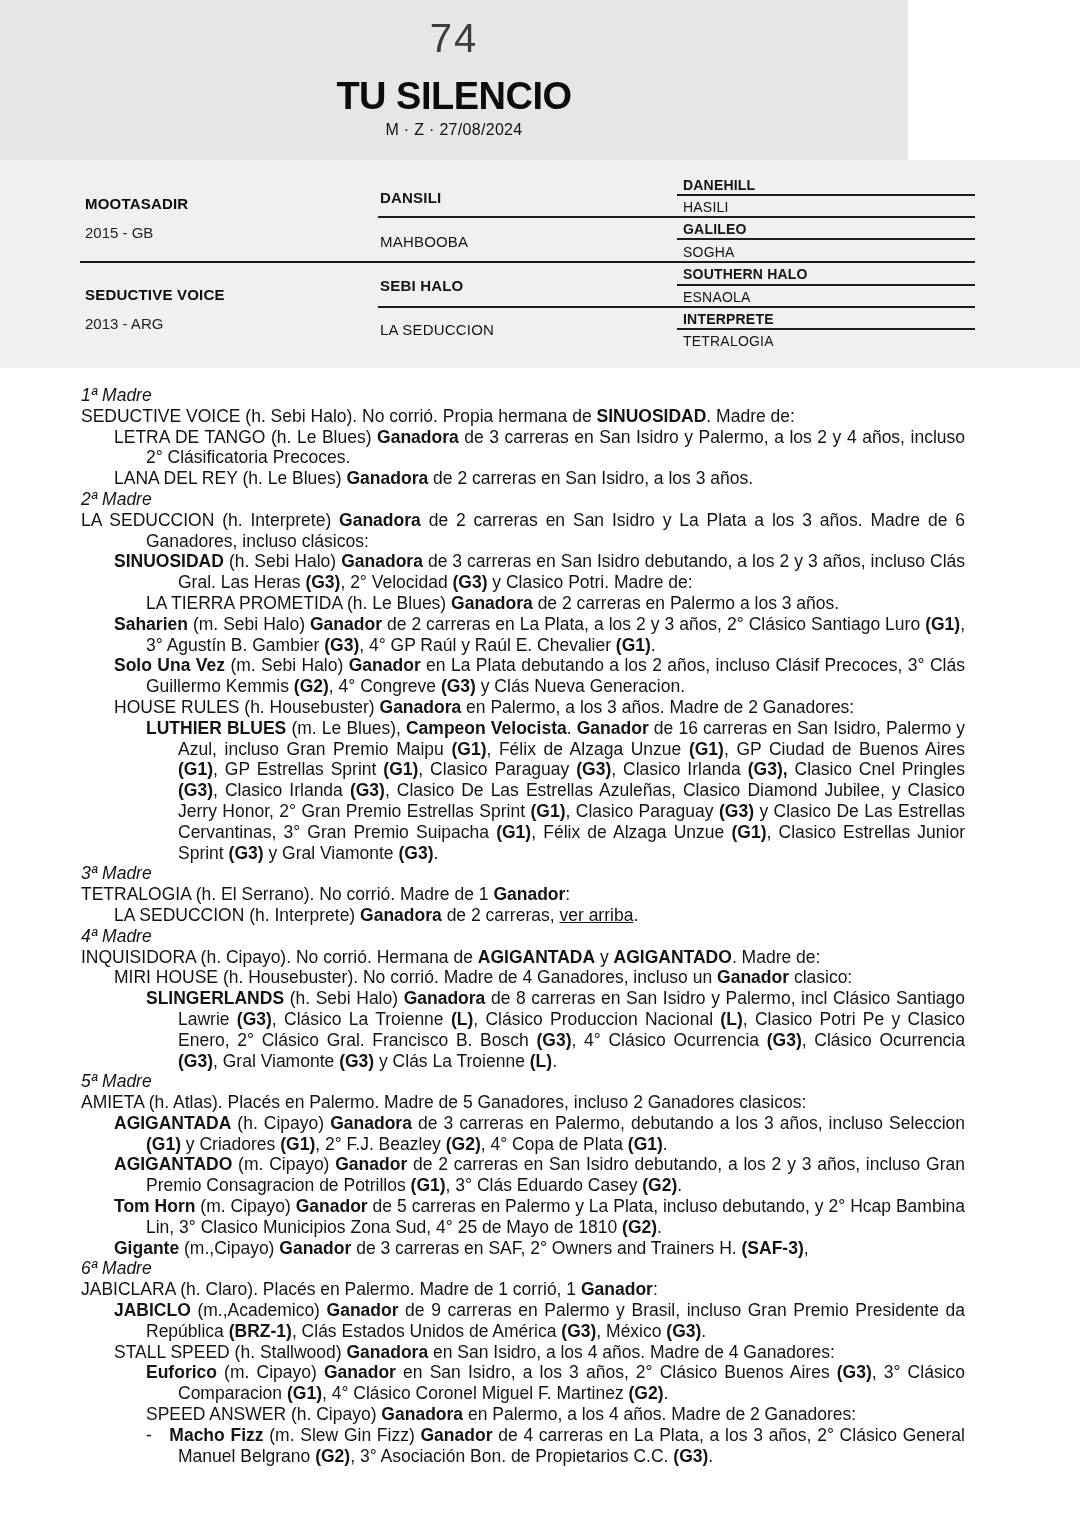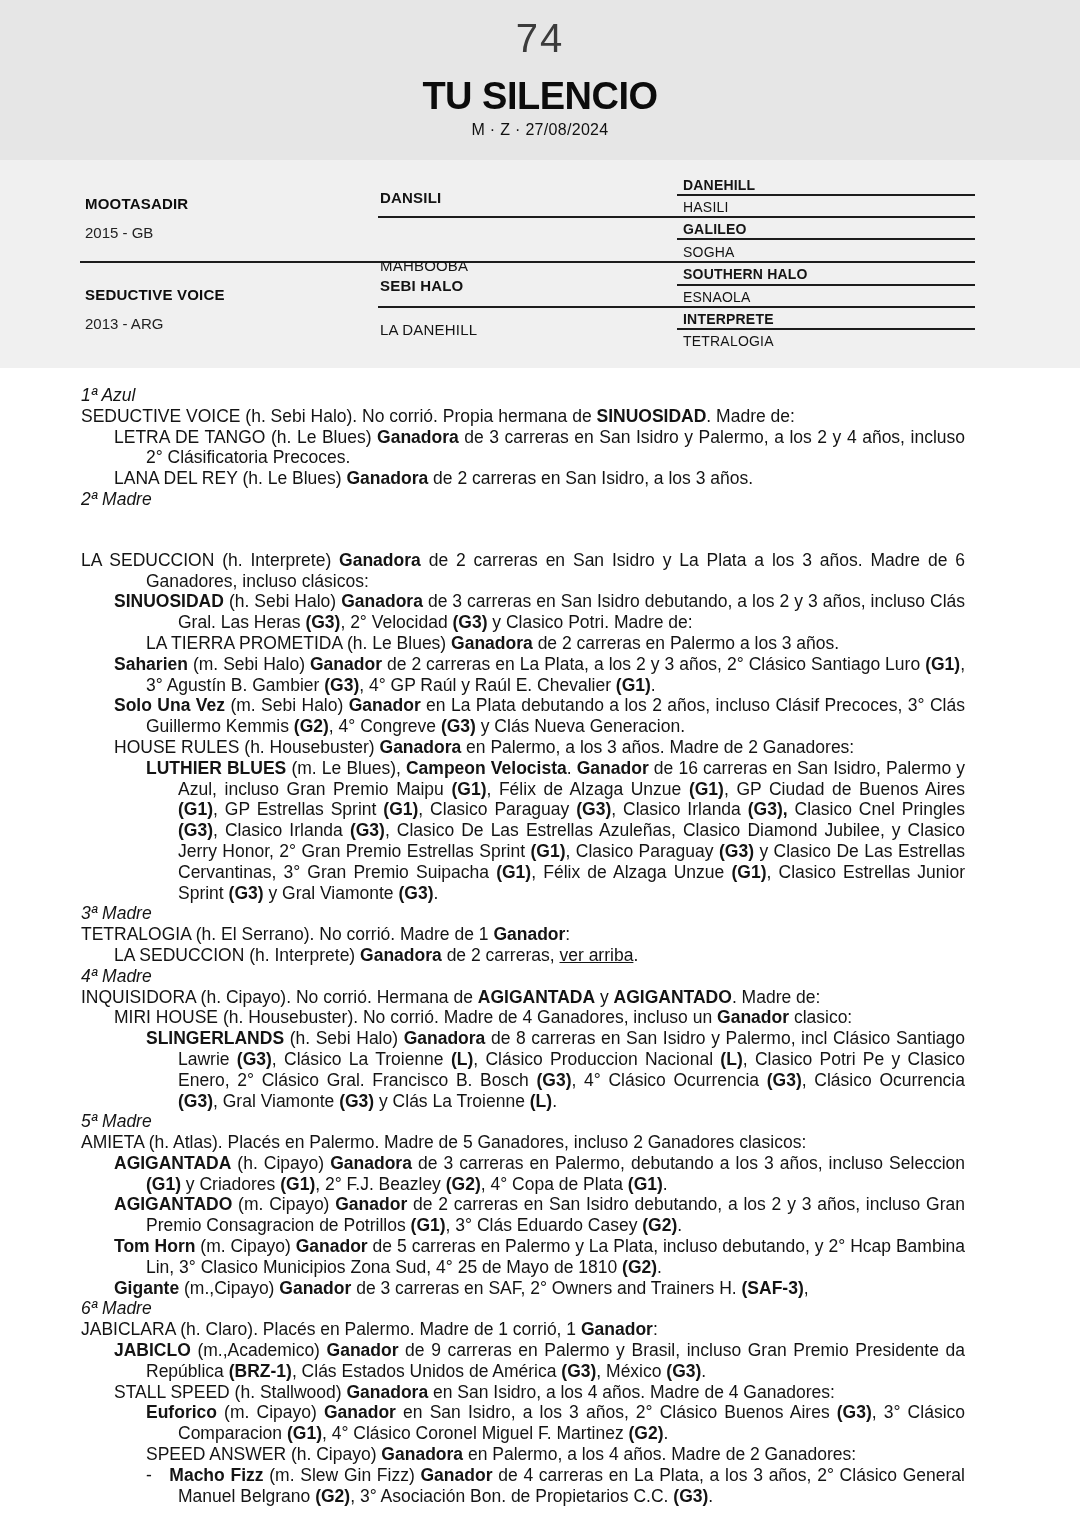--- a/index.html
+++ b/index.html
@@ -6,21 +6,21 @@
   * { margin:0; padding:0; box-sizing:border-box; }
   html,body { background:#ffffff; }
   .page {
     position:relative; width:1080px; height:1525px; margin:0 auto;
     background:#ffffff; overflow:hidden;
     font-family:"Liberation Sans", sans-serif; color:#161616;
   }
 
   
   .band-top {
-    position:absolute; left:0; top:0; width:1080px; height:160px;
+    position:absolute; left:0; top:0; width:908px; height:160px;
     background:#e6e6e6; text-align:center;
   }
   .lot-number {
     position:absolute; left:0; right:0; top:16px;
     font-size:40px; font-weight:200; color:#3c3c3c; letter-spacing:2px;
   }
   .horse-title {
     position:absolute; left:0; right:0; top:76px;
     font-size:38px; line-height:40px; font-weight:700; color:#0c0c0c; letter-spacing:-0.5px;
   }
@@ -50,21 +50,21 @@
   .bold { font-weight:700; }
 
   .sire-name, .dam-name { font-size:15px; font-weight:700; letter-spacing:0.2px; color:#0d0d0d; }
   .sire-years, .dam-years { font-size:15px; color:#222; }
   .sire-name  { top:35px;  }
   .sire-years { top:64px;  }
   .dam-name   { top:126px; }
   .dam-years  { top:155px; }
 
   .p1 { top:29px;  }
-  .p2 { top:73px;margin-top:24px;  }
+  .p2 { top:73px;  }
   .p3 { top:117px; }
   .p4 { top:161px; }
 
   .g1 { top:17px;  }
   .g2 { top:39px;  }
   .g3 { top:61px;  }
   .g4 { top:84px;  }
   .g5 { top:106px; }
   .g6 { top:129px; }
   .g7 { top:151px; }
@@ -101,39 +101,39 @@
     <div class="ped-line l7"></div>
 
     <div class="ped-cell gen1 sire-name">MOOTASADIR</div>
     <div class="ped-cell gen1 sire-years">2015 - GB</div>
     <div class="ped-cell gen1 dam-name">SEDUCTIVE VOICE</div>
     <div class="ped-cell gen1 dam-years">2013 - ARG</div>
 
     <div class="ped-cell gen2 p1 bold">DANSILI</div>
     <div class="ped-cell gen2 p2">MAHBOOBA</div>
     <div class="ped-cell gen2 p3 bold">SEBI HALO</div>
-    <div class="ped-cell gen2 p4">LA DANEHILL</div>
+    <div class="ped-cell gen2 p4">LA SEDUCCION</div>
 
     <div class="ped-cell gen3 g1 bold">DANEHILL</div>
     <div class="ped-cell gen3 g2">HASILI</div>
     <div class="ped-cell gen3 g3 bold">GALILEO</div>
     <div class="ped-cell gen3 g4">SOGHA</div>
     <div class="ped-cell gen3 g5 bold">SOUTHERN HALO</div>
     <div class="ped-cell gen3 g6">ESNAOLA</div>
     <div class="ped-cell gen3 g7 bold">INTERPRETE</div>
     <div class="ped-cell gen3 g8">TETRALOGIA</div>
   </section>
 
   <section class="body-text" id="body-text">
-      <p class="para it" style="padding-left: 0px; text-indent: 0px;"><span>1ª Azul</span></p>
+      <p class="para it" style="padding-left: 0px; text-indent: 0px;"><span>1ª Madre</span></p>
       <p class="para" style="padding-left: 65px; text-indent: -65px;"><span>SEDUCTIVE VOICE (h. Sebi Halo). No corrió. Propia hermana de </span><span class="b">SINUOSIDAD</span><span>. Madre de:</span></p>
       <p class="para" style="padding-left: 65px; text-indent: -32px;"><span>LETRA DE TANGO (h. Le Blues) </span><span class="b">Ganadora</span><span> de 3 carreras en San Isidro y Palermo, a los 2 y 4 años, incluso 2° Clásificatoria Precoces.</span></p>
       <p class="para" style="padding-left: 65px; text-indent: -32px;"><span>LANA DEL REY (h. Le Blues) </span><span class="b">Ganadora</span><span> de 2 carreras en San Isidro, a los 3 años.</span></p>
       <p class="para it" style="padding-left: 0px; text-indent: 0px;"><span>2ª Madre</span></p>
-      <p class="para" style="padding-left: 65px; text-indent: -65px; margin-top: 40px;"><span>LA SEDUCCION (h. Interprete) </span><span class="b">Ganadora</span><span> de 2 carreras en San Isidro y La Plata a los 3 años. Madre de 6 Ganadores, incluso clásicos:</span></p>
+      <p class="para" style="padding-left: 65px; text-indent: -65px;"><span>LA SEDUCCION (h. Interprete) </span><span class="b">Ganadora</span><span> de 2 carreras en San Isidro y La Plata a los 3 años. Madre de 6 Ganadores, incluso clásicos:</span></p>
       <p class="para" style="padding-left: 97px; text-indent: -64px;"><span class="b">SINUOSIDAD</span><span> (h. Sebi Halo) </span><span class="b">Ganadora</span><span> de 3 carreras en San Isidro debutando, a los 2 y 3 años, incluso Clás Gral. Las Heras </span><span class="b">(G3)</span><span>, 2° Velocidad </span><span class="b">(G3)</span><span> y Clasico Potri. Madre de:</span></p>
       <p class="para" style="padding-left: 97px; text-indent: -32px;"><span>LA TIERRA PROMETIDA (h. Le Blues) </span><span class="b">Ganadora</span><span> de 2 carreras en Palermo a los 3 años.</span></p>
       <p class="para" style="padding-left: 65px; text-indent: -32px;"><span class="b">Saharien</span><span> (m. Sebi Halo) </span><span class="b">Ganador</span><span> de 2 carreras en La Plata, a los 2 y 3 años, 2° Clásico Santiago Luro </span><span class="b">(G1)</span><span>, 3° Agustín B. Gambier </span><span class="b">(G3)</span><span>, 4° GP Raúl y Raúl E. Chevalier </span><span class="b">(G1)</span><span>.</span></p>
       <p class="para" style="padding-left: 65px; text-indent: -32px;"><span class="b">Solo Una Vez</span><span> (m. Sebi Halo) </span><span class="b">Ganador</span><span> en La Plata debutando a los 2 años, incluso Clásif Precoces, 3° Clás Guillermo Kemmis </span><span class="b">(G2)</span><span>, 4° Congreve </span><span class="b">(G3)</span><span> y Clás Nueva Generacion.</span></p>
       <p class="para" style="padding-left: 65px; text-indent: -32px;"><span>HOUSE RULES (h. Housebuster) </span><span class="b">Ganadora</span><span> en Palermo, a los 3 años. Madre de 2 Ganadores:</span></p>
       <p class="para" style="padding-left: 97px; text-indent: -32px;"><span class="b">LUTHIER BLUES</span><span> (m. Le Blues), </span><span class="b">Campeon Velocista</span><span>. </span><span class="b">Ganador</span><span> de 16 carreras en San Isidro, Palermo y Azul, incluso Gran Premio Maipu </span><span class="b">(G1)</span><span>, Félix de Alzaga Unzue </span><span class="b">(G1)</span><span>, GP Ciudad de Buenos Aires </span><span class="b">(G1)</span><span>, GP Estrellas Sprint </span><span class="b">(G1)</span><span>, Clasico Paraguay </span><span class="b">(G3)</span><span>, Clasico Irlanda </span><span class="b">(G3),</span><span> Clasico Cnel Pringles </span><span class="b">(G3)</span><span>, Clasico Irlanda </span><span class="b">(G3)</span><span>, Clasico De Las Estrellas Azuleñas, Clasico Diamond Jubilee, y Clasico Jerry Honor, 2° Gran Premio Estrellas Sprint </span><span class="b">(G1)</span><span>, Clasico Paraguay </span><span class="b">(G3)</span><span> y Clasico De Las Estrellas Cervantinas, 3° Gran Premio Suipacha </span><span class="b">(G1)</span><span>, Félix de Alzaga Unzue </span><span class="b">(G1)</span><span>, Clasico Estrellas Junior Sprint </span><span class="b">(G3)</span><span> y Gral Viamonte </span><span class="b">(G3)</span><span>.</span></p>
       <p class="para it" style="padding-left: 0px; text-indent: 0px;"><span>3ª Madre</span></p>
       <p class="para" style="padding-left: 65px; text-indent: -65px;"><span>TETRALOGIA (h. El Serrano). No corrió. Madre de 1 </span><span class="b">Ganador</span><span>:</span></p>
       <p class="para" style="padding-left: 65px; text-indent: -32px;"><span>LA SEDUCCION (h. Interprete) </span><span class="b">Ganadora</span><span> de 2 carreras, </span><span class="u">ver arriba</span><span>.</span></p>
       <p class="para it" style="padding-left: 0px; text-indent: 0px;"><span>4ª Madre</span></p>

